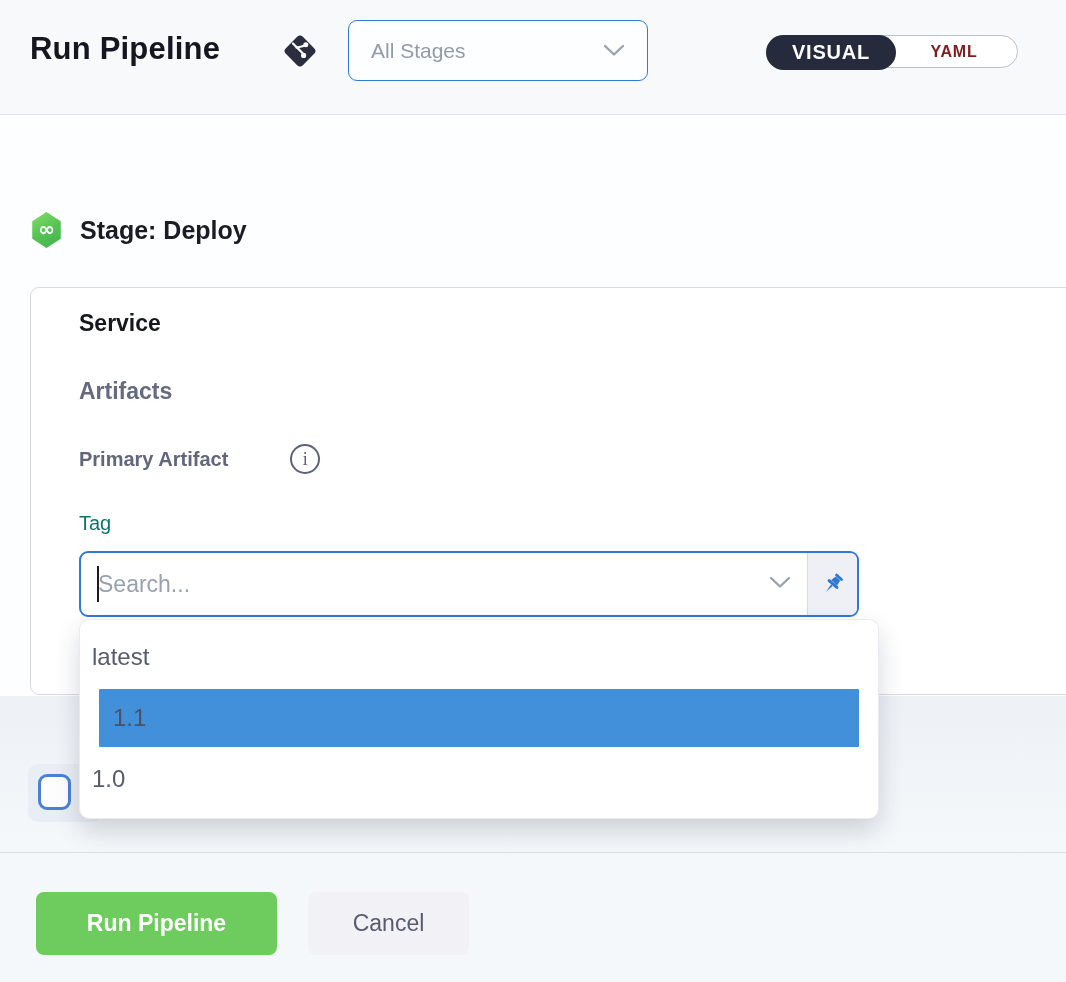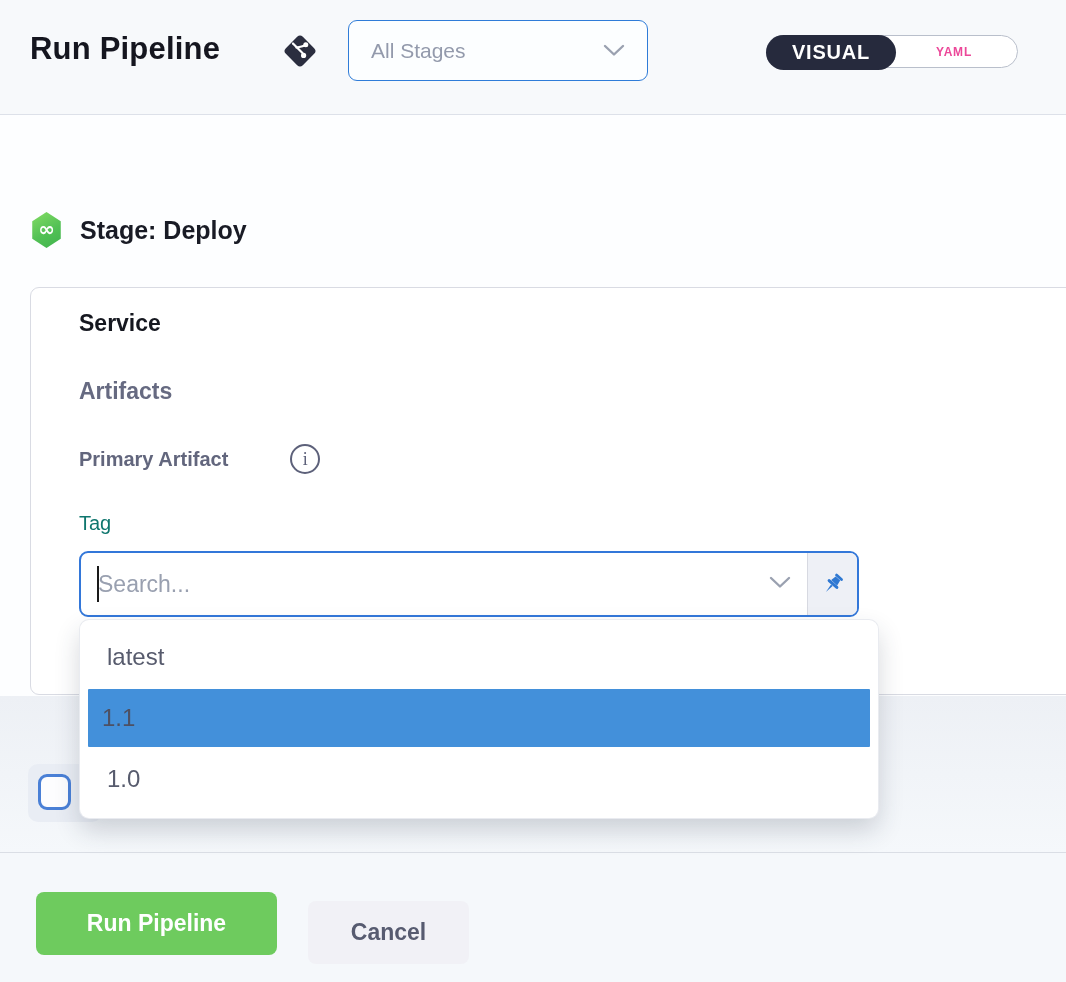--- a/index.html
+++ b/index.html
@@ -17,21 +17,21 @@
                   display:flex; align-items:center; justify-content:space-between;
                   padding:0 22px; cursor:pointer; }
   .stage-select-value { font-size:21px; font-weight:500; color:#939aac; }
   .view-toggle { position:absolute; left:766px; top:35px; width:252px; height:33px;
                  background:#ffffff; border:1px solid #b9bfcb; border-radius:18px; }
   .seg-visual { position:absolute; left:-1px; top:-1px; width:130px; height:35px;
                 background:#262a3d; border-radius:18px; display:flex; align-items:center; justify-content:center;
                 color:#ffffff; font-size:20px; font-weight:700; letter-spacing:0.8px; cursor:pointer; z-index:2; }
   .seg-yaml { position:absolute; right:0; top:0; width:126px; height:32px;
               display:flex; align-items:center; justify-content:center;
-              color:#ec4899; font-size:12px; font-weight:700; letter-spacing:0.8px; cursor:pointer; }
+              color:#7f1d1d; font-size:16px; font-weight:700; letter-spacing:0.8px; cursor:pointer; }
 
   
   .stage-row { position:absolute; left:31px; top:212px; display:flex; align-items:center; }
   .stage-hex { width:31px; height:36px; margin-right:18px;
                background:linear-gradient(150deg,#85dd64 0%,#53c155 55%,#3fb34d 100%);
                clip-path:polygon(50% 0%, 96% 26%, 96% 74%, 50% 100%, 4% 74%, 4% 26%);
                display:flex; align-items:center; justify-content:center; }
   .stage-hex span { color:#fff; font-size:20px; font-weight:700; line-height:1;
                     font-family:"DejaVu Sans", sans-serif; margin-top:-2px; }
   .stage-label { font-size:25px; font-weight:600; color:#191b25; }
@@ -58,43 +58,43 @@
   .chevron-in-input { position:absolute; right:66px; top:23px; cursor:pointer; }
   .pin-section { position:absolute; right:0; top:0; width:50px; height:62px;
                  background:#eef0f6; border-left:1px solid #d7d9e1;
                  border-radius:0 7px 7px 0; display:flex; align-items:center; justify-content:center; cursor:pointer; }
 
   
   .dropdown { position:absolute; left:80px; top:620px; width:798px; height:198px;
               background:#ffffff; border-radius:9px; z-index:5;
               box-shadow:0 0 0 1px #e9ebf0, 0 12px 26px rgba(40,50,70,0.20);
               padding-top:5px; }
-  .dd-option { height:64px; display:flex; align-items:center; padding-left:27px;
+  .dd-option { height:64px; display:flex; align-items:center; padding-left:12px;
                font-size:24px; color:#575b6d; cursor:pointer; }
-  .dd-option.highlighted { height:58px; margin:0 8px; padding-left:14px;
+  .dd-option.highlighted { height:58px; margin:0 19px; padding-left:14px;
                            background:#4390da; color:#4d5164; border-radius:1px; }
 
   
   .lower-band { position:absolute; left:0; top:696px; width:1066px; height:156px;
                 background:linear-gradient(180deg,#edf0f5 0%,#f5f8fb 100%); }
   .checkbox-halo { position:absolute; left:28px; top:764px; width:74px; height:58px;
                    background:#e9edf4; border-radius:10px; z-index:1; }
   .checkbox { position:absolute; left:38px; top:774px; width:33px; height:36px;
               background:#fdfdfe; border:3px solid #4a80d6; border-radius:9px; cursor:pointer; z-index:2; }
 
   
   .footer { position:absolute; left:0; top:852px; width:1066px; height:130px;
             background:#f5f8fb; border-top:1px solid #dadee5; }
   .run-btn { position:absolute; left:36px; top:39px; width:241px; height:63px;
              background:#6ecb5e; border:none; border-radius:8px;
              color:#ffffff; font-size:23px; font-weight:700; font-family:"Liberation Sans", sans-serif;
              cursor:pointer; }
-  .cancel-btn { position:absolute; left:308px; top:48px; width:161px; height:63px;
+  .cancel-btn { position:absolute; left:308px; top:39px; width:161px; height:63px;
                 background:#f1f1f6; border:none; border-radius:8px;
-                color:#575b70; font-size:23px; font-weight:700; font-family:"Liberation Sans", sans-serif;
+                color:#575b70; font-size:23px; font-weight:400; font-family:"Liberation Sans", sans-serif;
                 cursor:pointer; }
 </style>
 </head>
 <body>
 
 <div class="screen">
 
   <div class="header">
     <div class="page-title">Run Pipeline</div>
 

